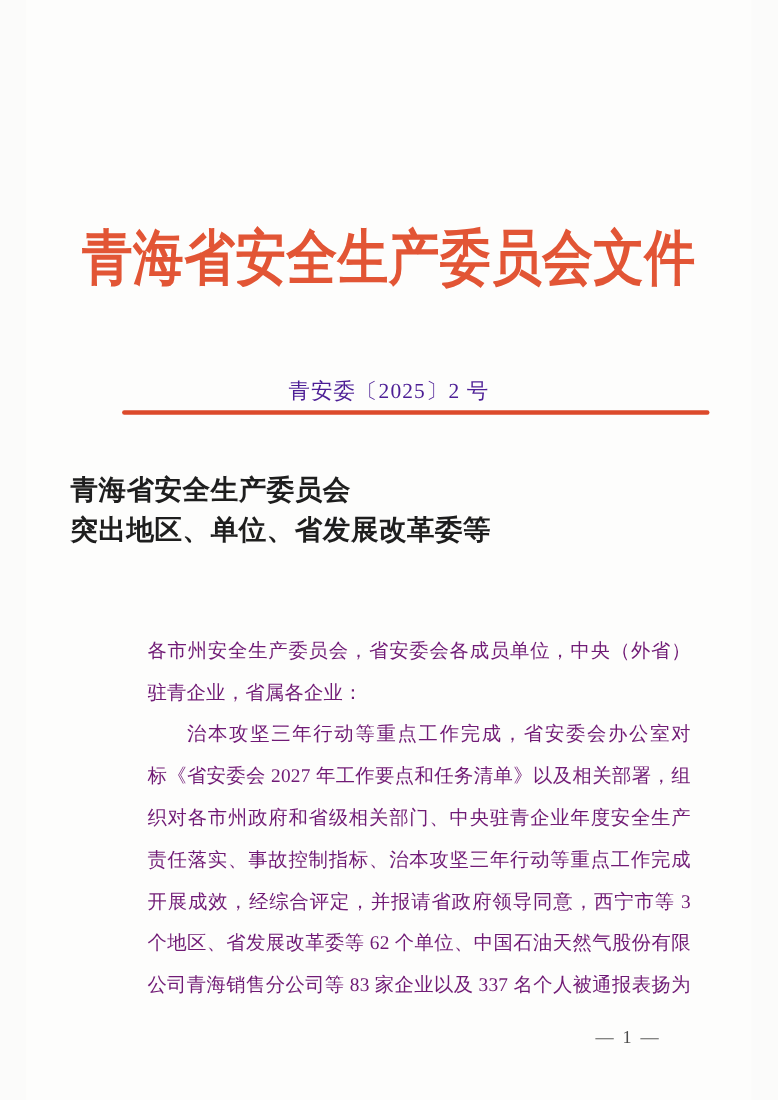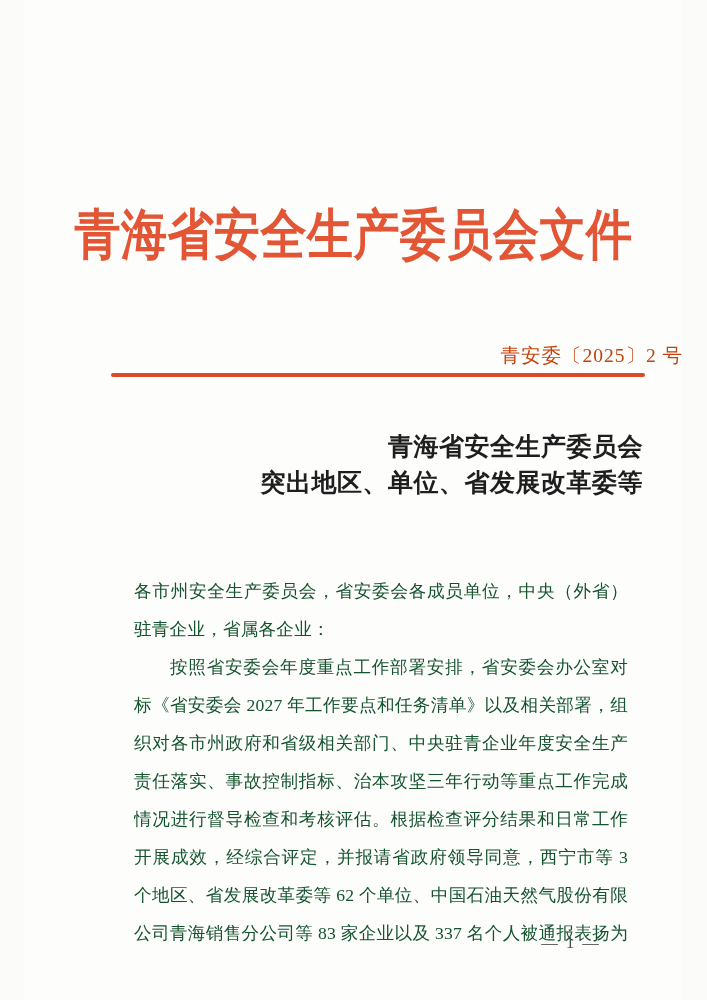--- a/index.html
+++ b/index.html
@@ -28,52 +28,52 @@
     line-height: 78px;
     transform: scaleY(1.18);
     transform-origin: 50% 50%;
     white-space: nowrap;
   }
   .doc-number {
     position: absolute;
     top: 342px;
     left: 0;
     right: 0;
-    text-align: right;
+    text-align: center;
     font-size: 19.5px;
-    color: #c2410c;
+    color: #4c1d95;
     letter-spacing: 1px;
   }
   .red-line {
     position: absolute;
     top: 373px;
     left: 87px;
     width: 534px;
     height: 4px;
     border-radius: 2px;
   }
   .doc-title {
     position: absolute;
     top: 429px;
     left: 40px;
     right: 40px;
-    text-align: right;
+    text-align: left;
     font-weight: 700;
     font-size: 25px;
     line-height: 36px;
     color: #1e1e1e;
     letter-spacing: 0.5px;
   }
   .doc-body {
     position: absolute;
     top: 572px;
     left: 110px;
     width: 494px;
     font-size: 17.6px;
-    color: #14532d;
+    color: #701a75;
     letter-spacing: 0.2px;
   }
   .doc-body .line {
     line-height: 38px;
     height: 38px;
     text-align: justify;
     text-align-last: justify;
     text-justify: inter-character;
     overflow: hidden;
     white-space: nowrap;
@@ -108,25 +108,24 @@
   <div class="red-line" style="background: rgb(220, 74, 43);"></div>
 
   <div class="doc-title">
       <div class="title-line">青海省安全生产委员会</div>
       <div class="title-line">突出地区、单位、省发展改革委等</div>
     </div>
 
   <div class="doc-body">
       <div class="line">各市州安全生产委员会，省安委会各成员单位，中央（外省）</div>
       <div class="line no-justify">驻青企业，省属各企业：</div>
-      <div class="line indent">按照省安委会年度重点工作部署安排，省安委会办公室对</div>
+      <div class="line indent">治本攻坚三年行动等重点工作完成，省安委会办公室对</div>
       <div class="line">标《省安委会 2027 年工作要点和任务清单》以及相关部署，组</div>
       <div class="line">织对各市州政府和省级相关部门、中央驻青企业年度安全生产</div>
       <div class="line">责任落实、事故控制指标、治本攻坚三年行动等重点工作完成</div>
-      <div class="line">情况进行督导检查和考核评估。根据检查评分结果和日常工作</div>
       <div class="line">开展成效，经综合评定，并报请省政府领导同意，西宁市等 3</div>
       <div class="line">个地区、省发展改革委等 62 个单位、中国石油天然气股份有限</div>
       <div class="line">公司青海销售分公司等 83 家企业以及 337 名个人被通报表扬为</div>
     </div>
 
   <div class="page-number">— 1 —</div>
 
 </div>
 
 </body></html>

